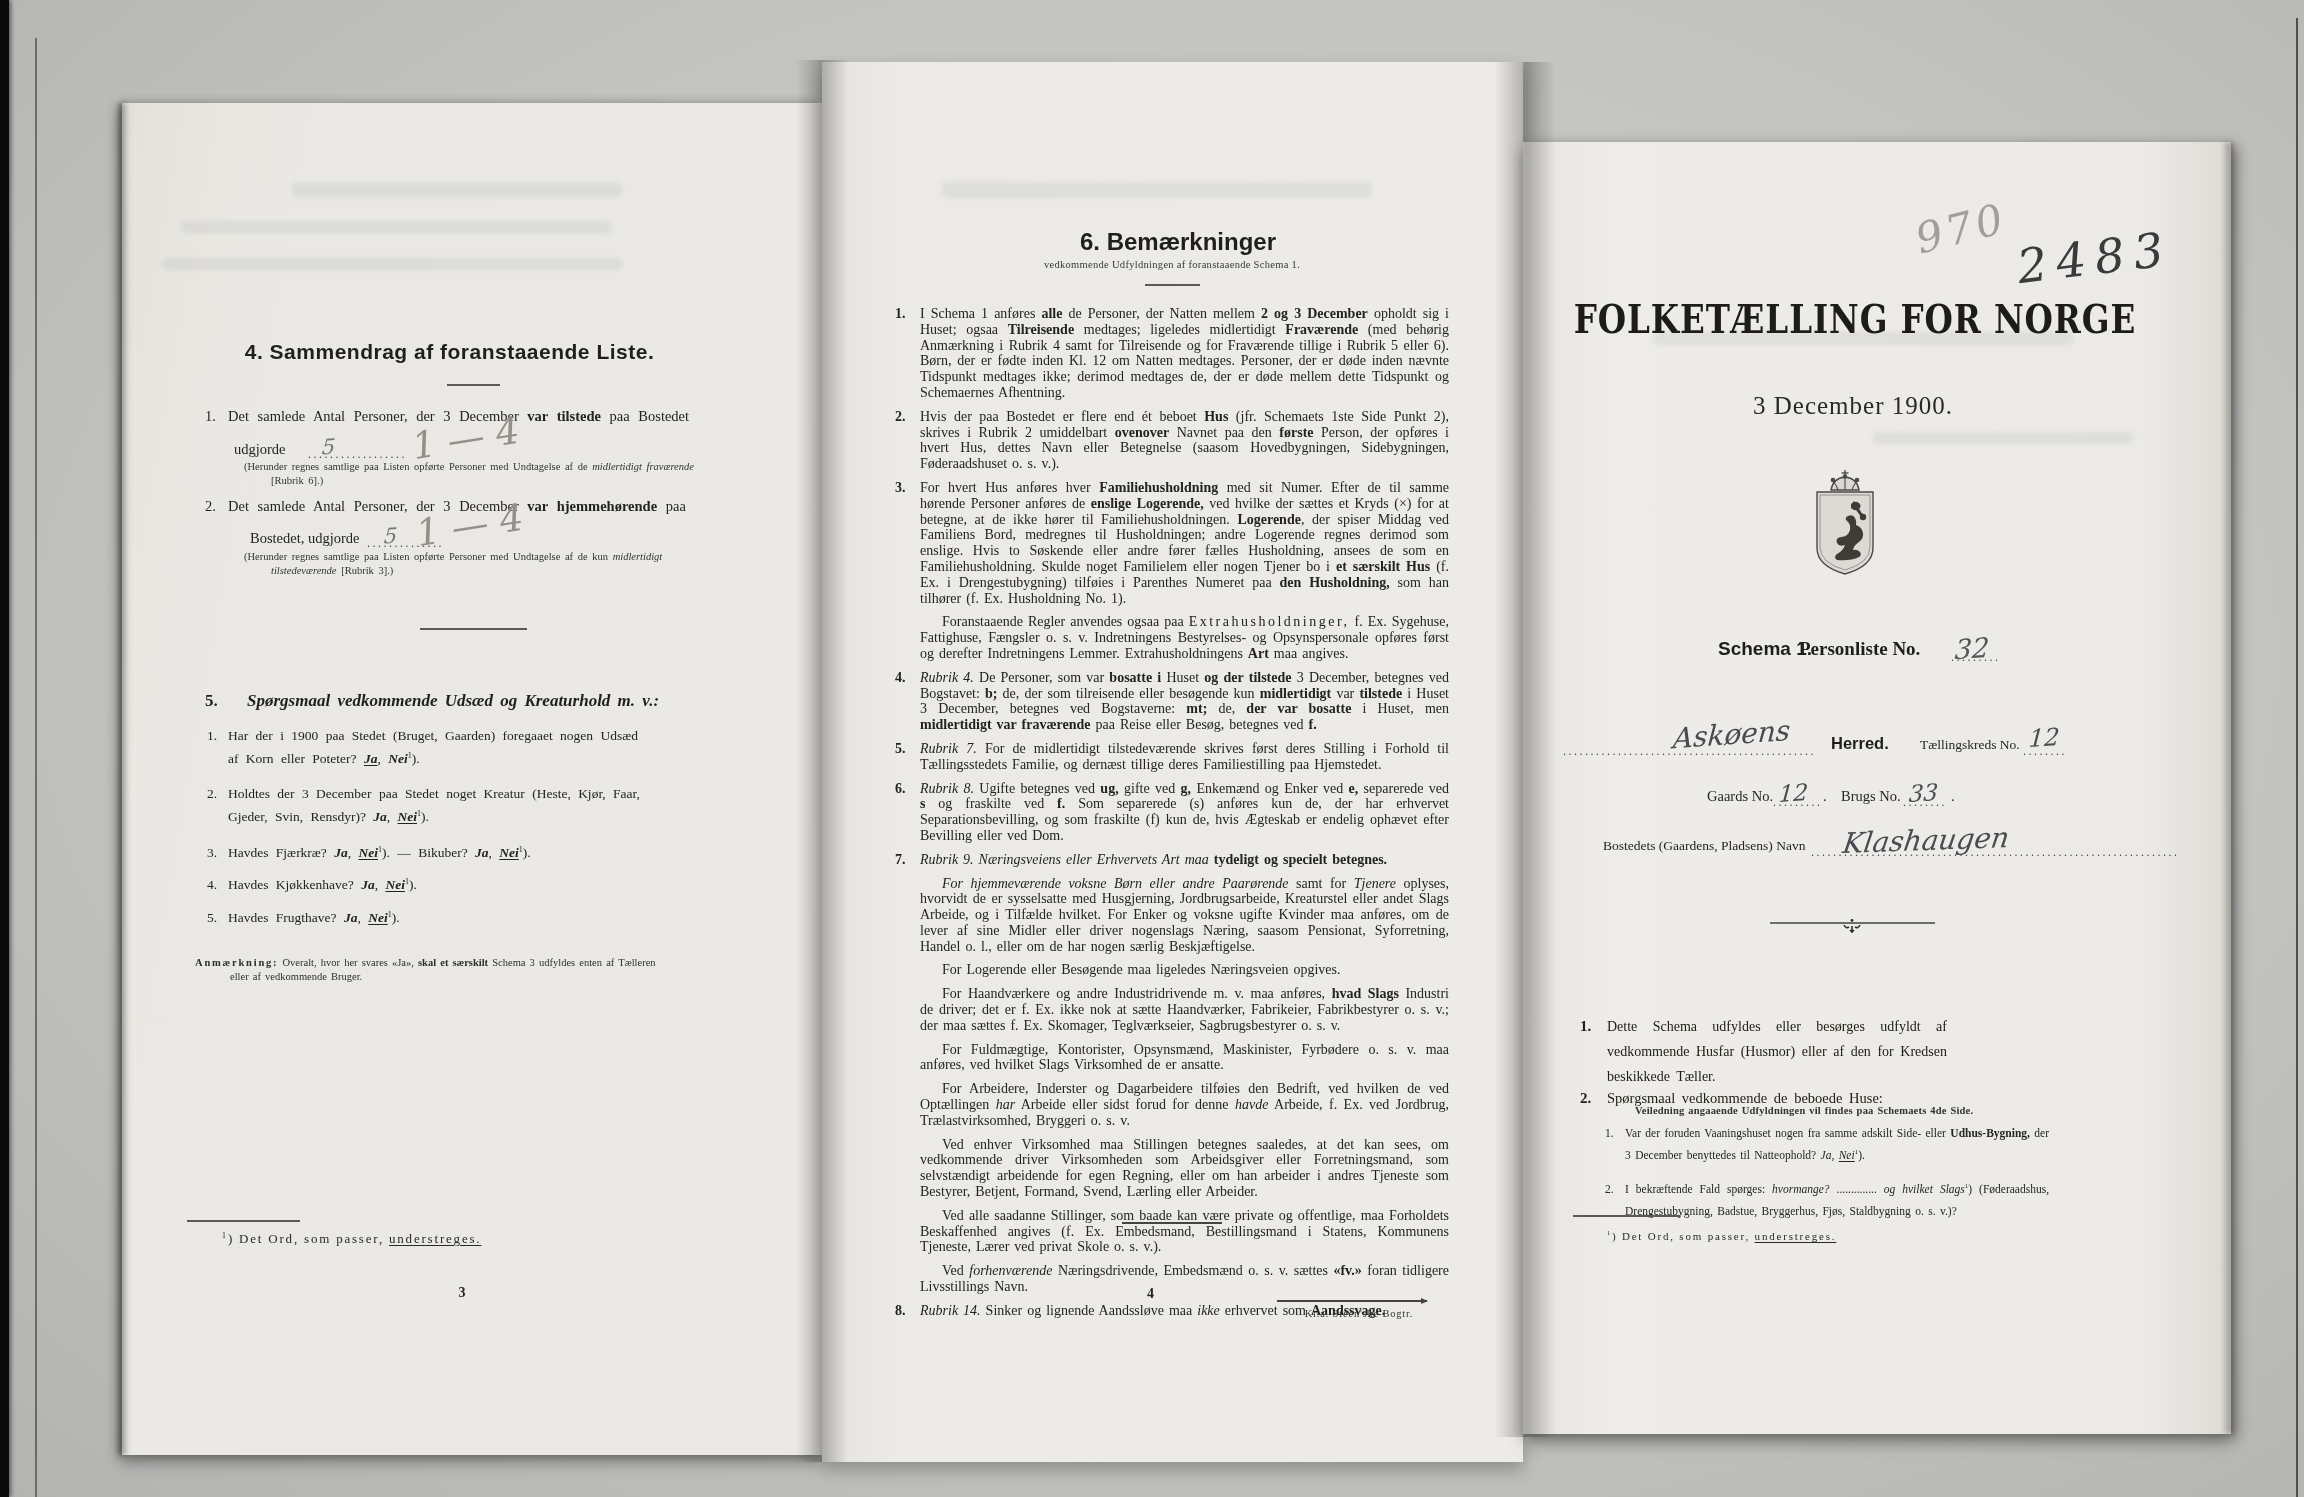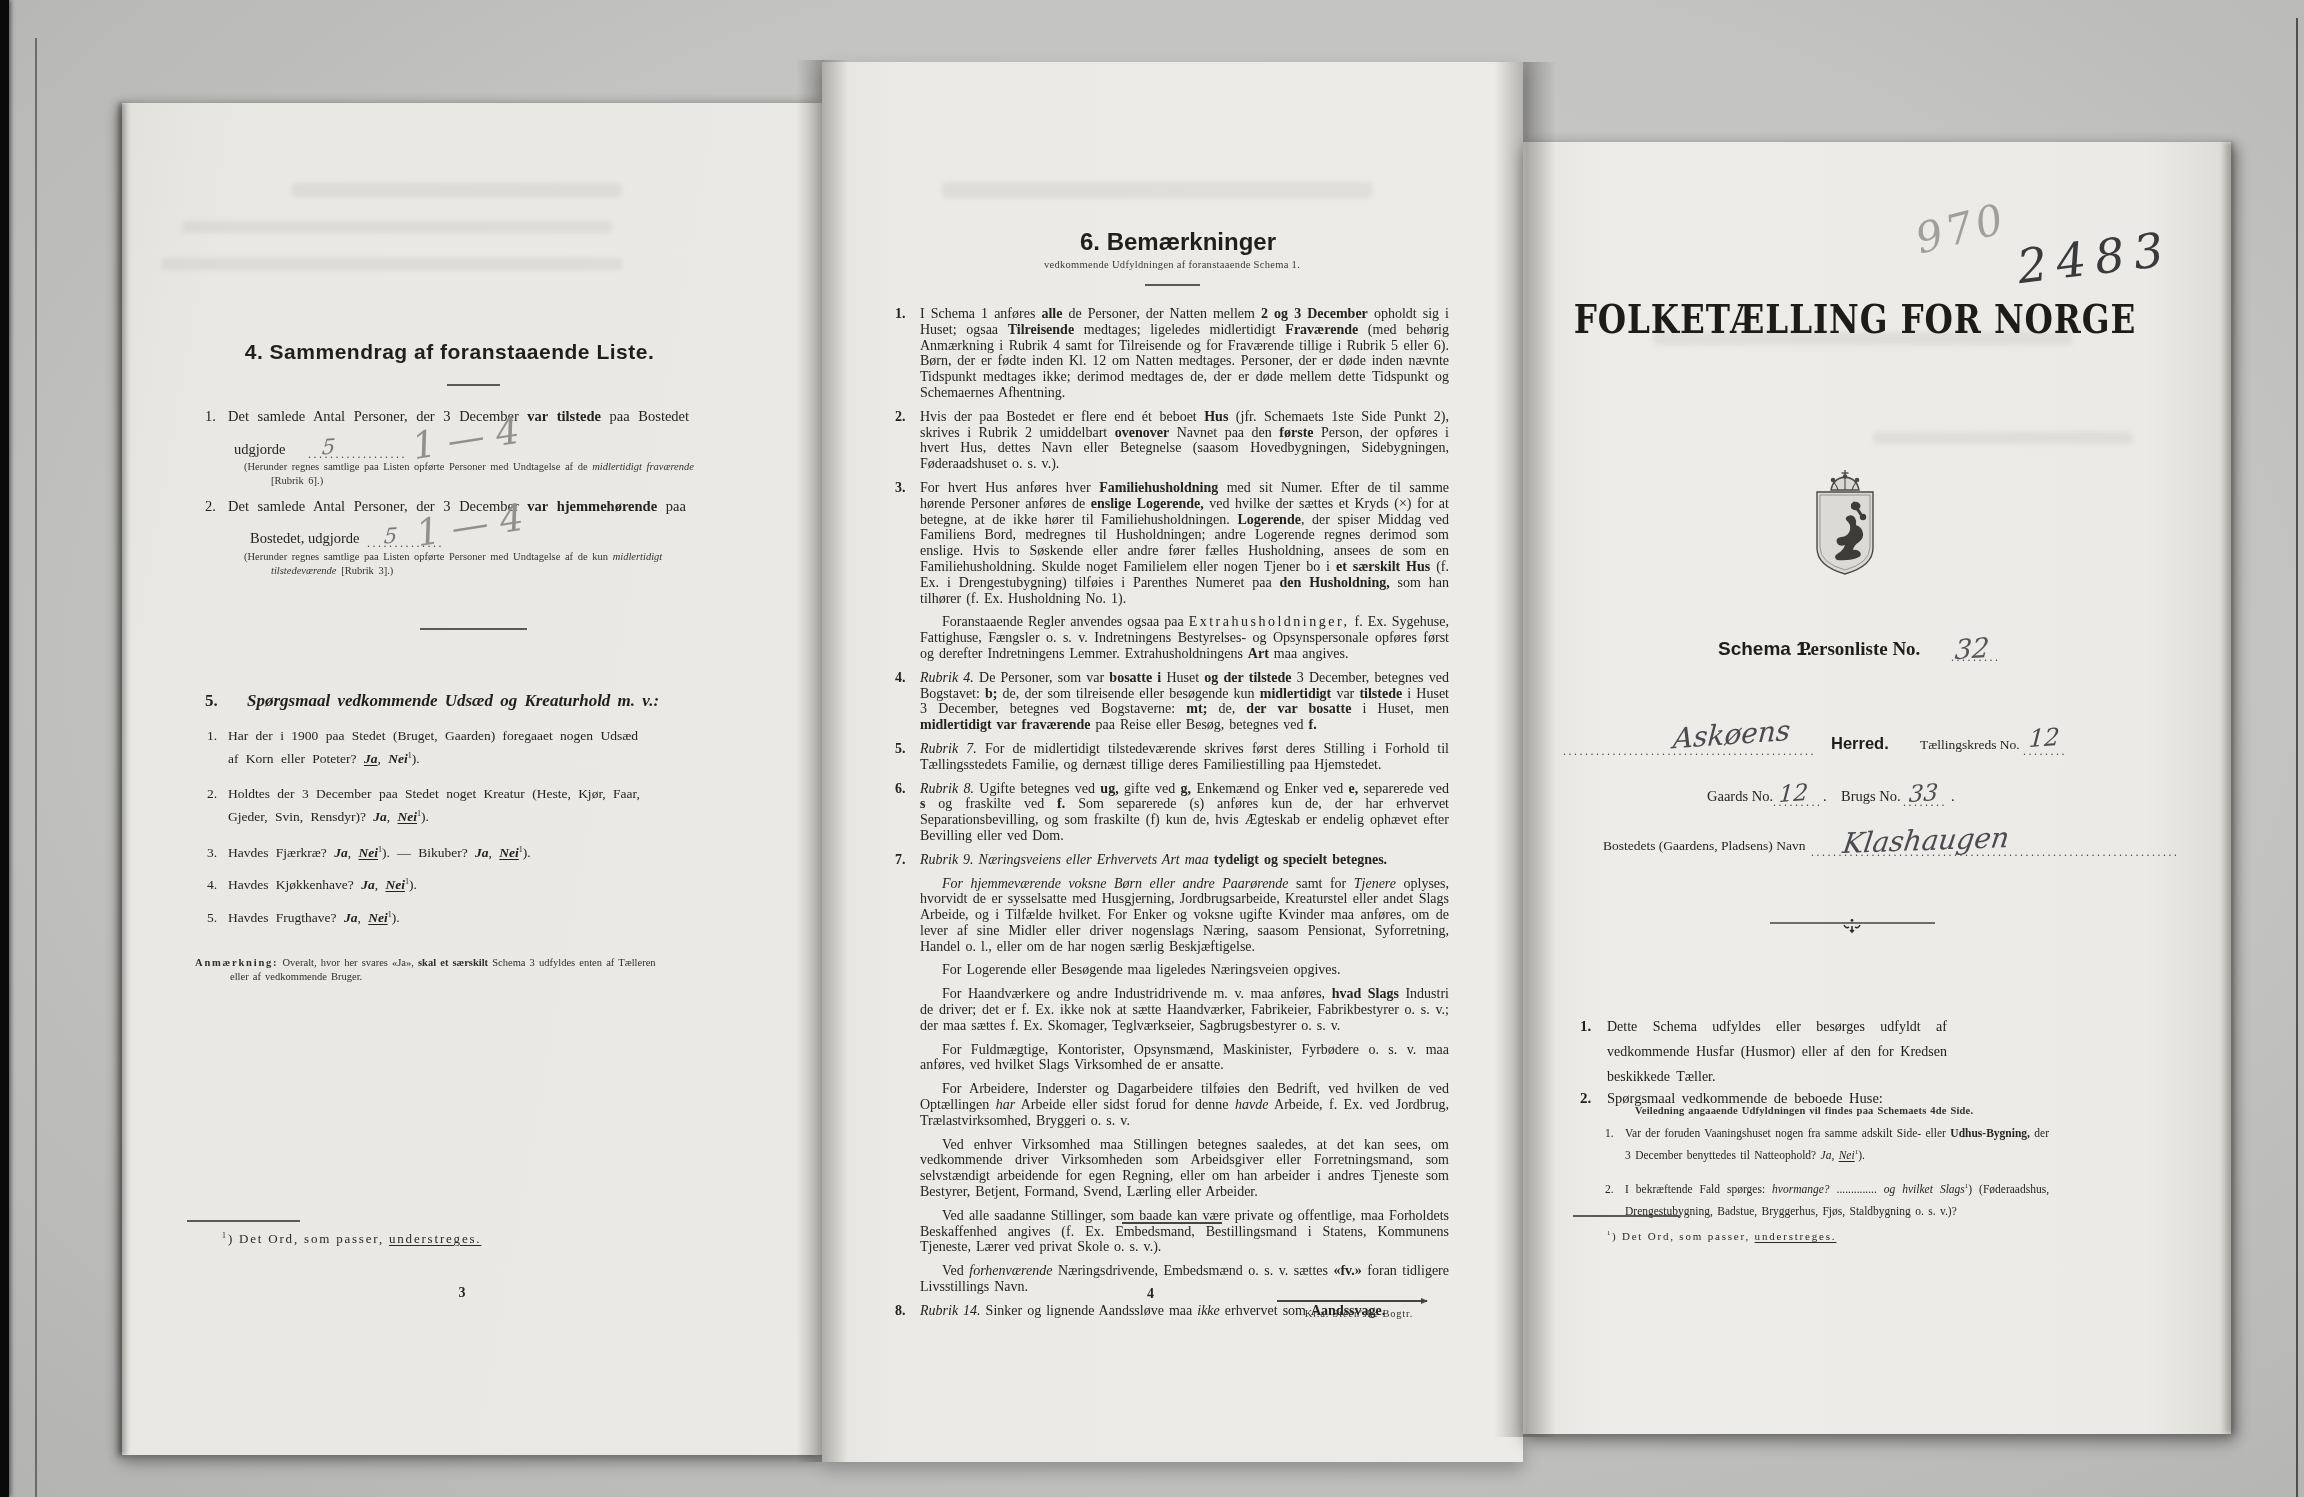--- a/index.html
+++ b/index.html
@@ -235,20 +235,21 @@
   </section>
 
   <section class="page right">
     <div class="bleed" style="left:130px;top:190px;width:420px;height:13px;"></div>
     <div class="bleed" style="left:350px;top:290px;width:260px;height:12px;"></div>
 
     <div class="rp-pencil-no">970</div>
     <div class="rp-ink-no">2483</div>
 
     <h1 class="rp-title">FOLKETÆLLING FOR NORGE</h1>
+    <div class="rp-date">3 December 1900.</div>
 
     <svg class="rp-coat" width="76" height="124" viewBox="0 0 76 124" aria-hidden="true">
       <g stroke="#4c4a45" fill="none" stroke-width="1.4">
 
         <line x1="38" y1="2" x2="38" y2="9"></line>
         <line x1="34.5" y1="5" x2="41.5" y2="5"></line>
         <path d="M24 22 q2 -12 14 -13 q12 1 14 13 z" fill="#dad8d2"></path>
         <path d="M26 13 q4 5 5 9 M50 13 q-4 5 -5 9 M38 9 l0 13" stroke-width="1.1"></path>
         <circle cx="26" cy="12" r="1.6" fill="#4c4a45"></circle>
         <circle cx="38" cy="8.5" r="1.6" fill="#4c4a45"></circle>

